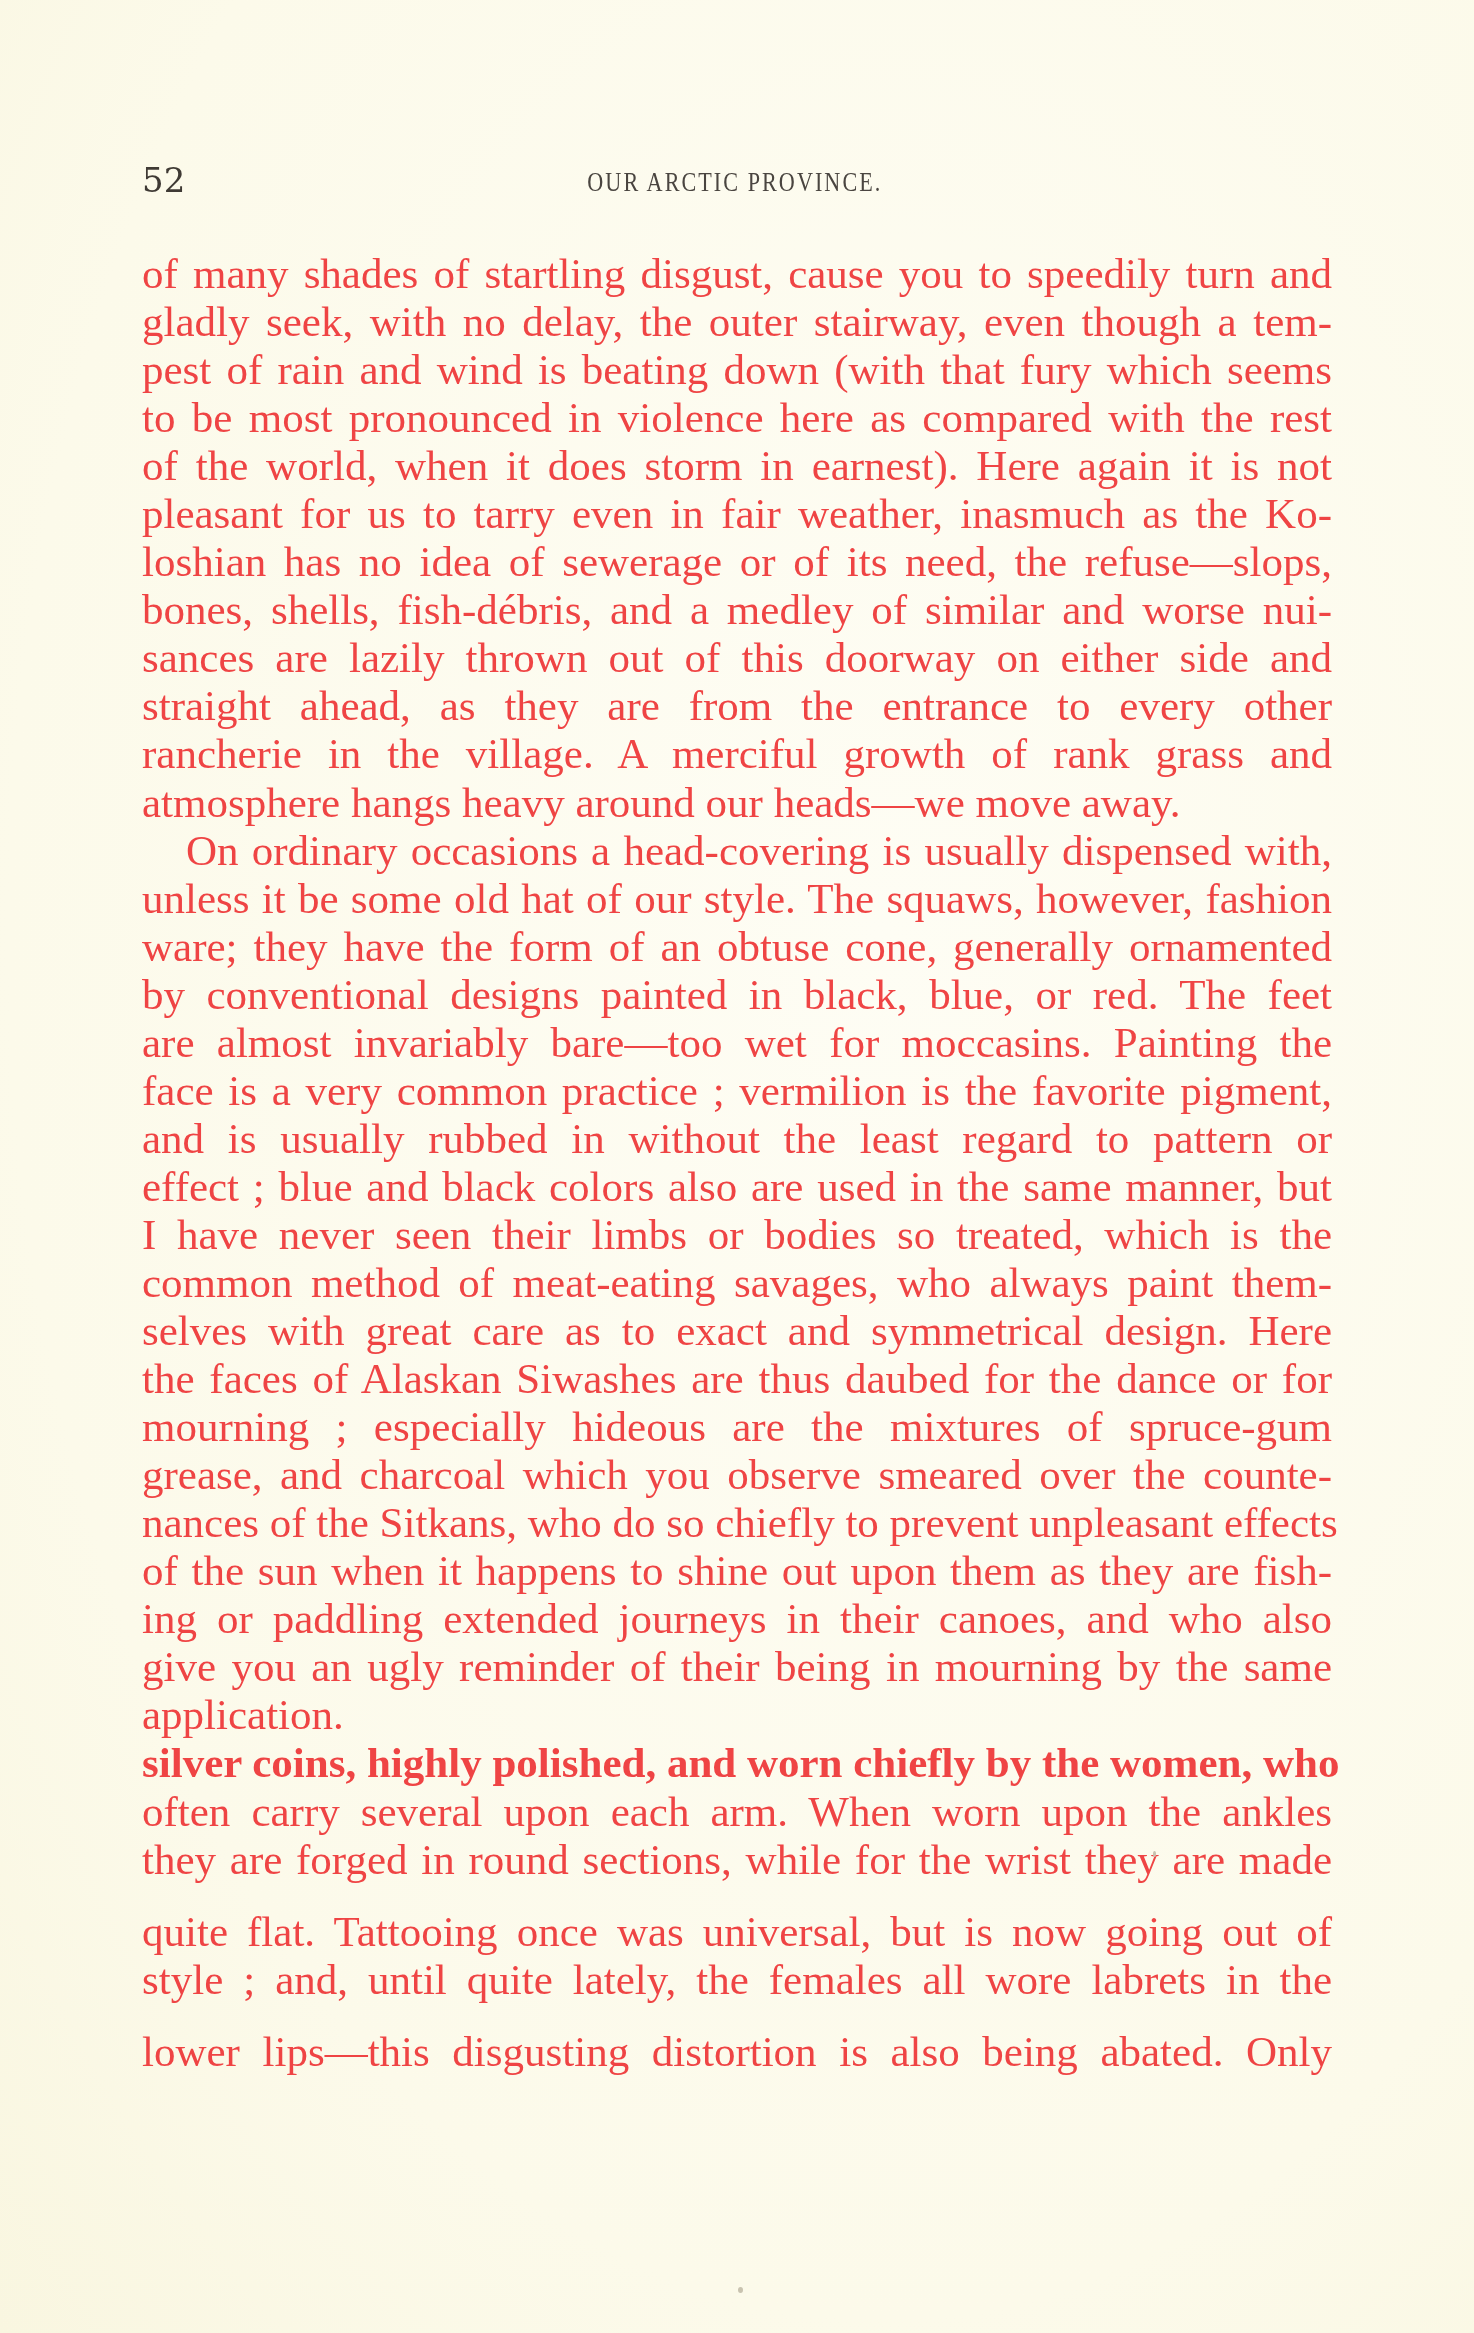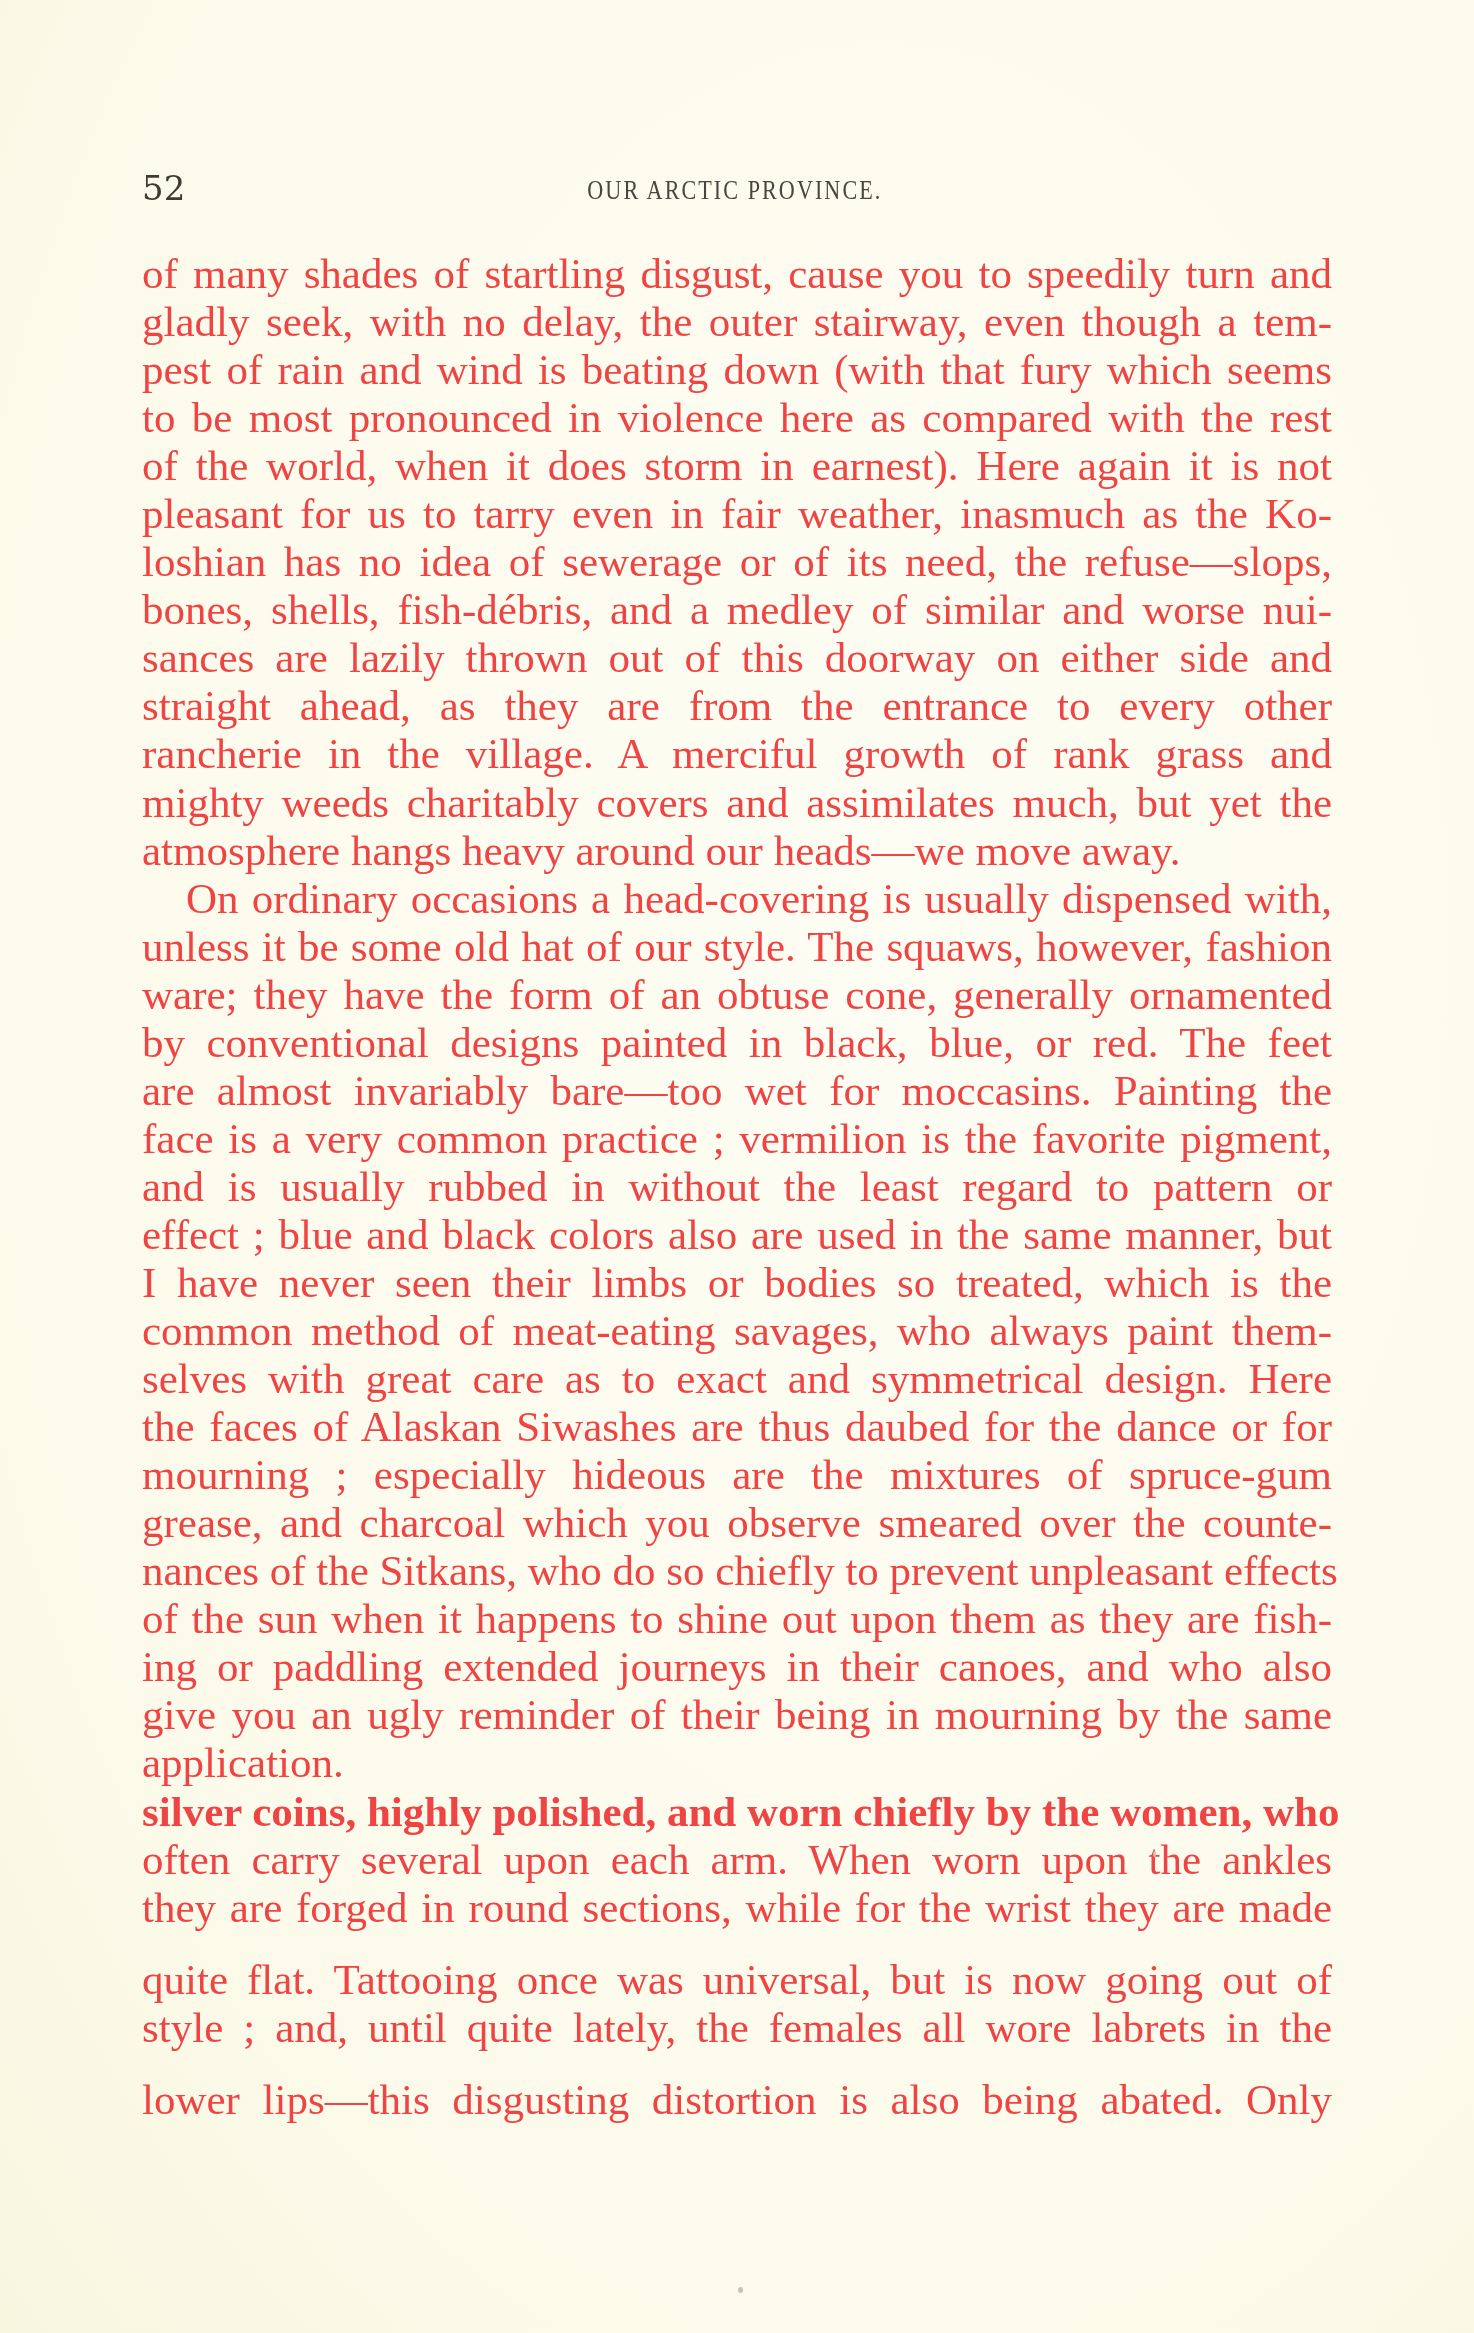--- a/index.html
+++ b/index.html
@@ -17,21 +17,21 @@
       color: #3a3530;
     }
     .page {
       position: absolute;
       left: 142px;
       top: 0;
       width: 1190px;
     }
     .running-head {
       position: absolute;
-      top: 166px;
+      top: 158px;
       left: 0;
       width: 1190px;
       height: 44px;
     }
     .page-number {
       position: absolute;
       left: 0;
       top: 0;
       font-size: 34px;
       line-height: 44px;
@@ -99,21 +99,20 @@
       <span class="line" style="white-space: nowrap;">gladly seek, with no delay, the outer stairway, even though a tem-</span>
       <span class="line" style="white-space: nowrap;">pest of rain and wind is beating down (with that fury which seems</span>
       <span class="line" style="white-space: nowrap;">to be most pronounced in violence here as compared with the rest</span>
       <span class="line" style="white-space: nowrap;">of the world, when it does storm in earnest).  Here again it is not</span>
       <span class="line" style="white-space: nowrap;">pleasant for us to tarry even in fair weather, inasmuch as the Ko-</span>
       <span class="line" style="white-space: nowrap;">loshian has no idea of sewerage or of its need, the refuse—slops,</span>
       <span class="line" style="white-space: nowrap;">bones, shells, fish-débris, and a medley of similar and worse nui-</span>
       <span class="line" style="white-space: nowrap;">sances are lazily thrown out of this doorway on either side and</span>
       <span class="line" style="white-space: nowrap;">straight ahead, as they are from the entrance to every other</span>
       <span class="line" style="white-space: nowrap;">rancherie in the village.  A merciful growth of rank grass and</span>
-      <span class="line" style="white-space: nowrap;">mighty weeds charitably covers and assimilates much, but yet the</span>
       <span class="line last" style="white-space: nowrap;">atmosphere hangs heavy around our heads—we move away.</span>
     </div>
 
     <div>
       <span class="line indent" style="white-space: nowrap;">On ordinary occasions a head-covering is usually dispensed with,</span>
       <span class="line" style="white-space: nowrap;">unless it be some old hat of our style.  The squaws, however, fashion</span>
       <span class="line" style="white-space: nowrap;">ware; they have the form of an obtuse cone, generally ornamented</span>
       <span class="line" style="white-space: nowrap;">by conventional designs painted in black, blue, or red.  The feet</span>
       <span class="line" style="white-space: nowrap;">are almost invariably bare—too wet for moccasins.  Painting the</span>
       <span class="line" style="white-space: nowrap;">face is a very common practice ; vermilion is the favorite pigment,</span>

